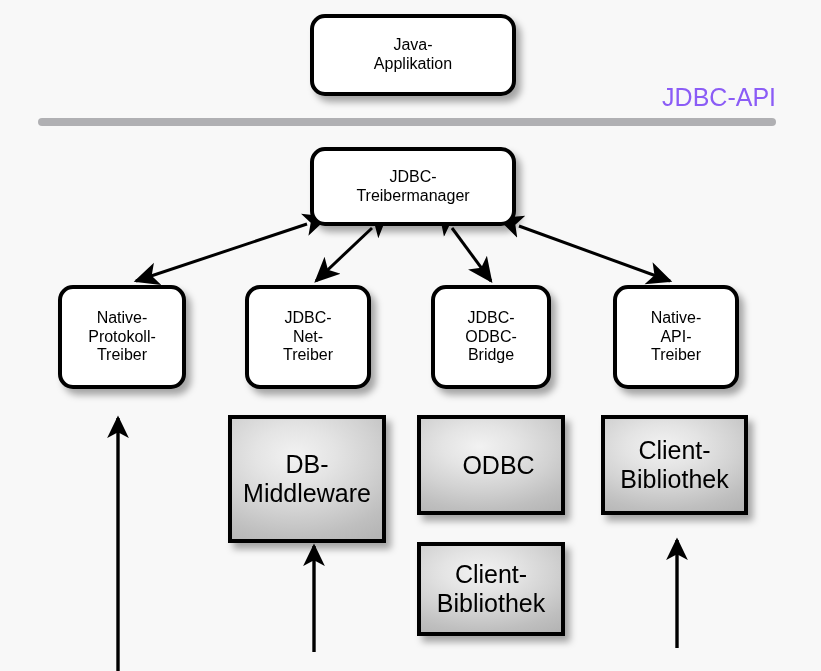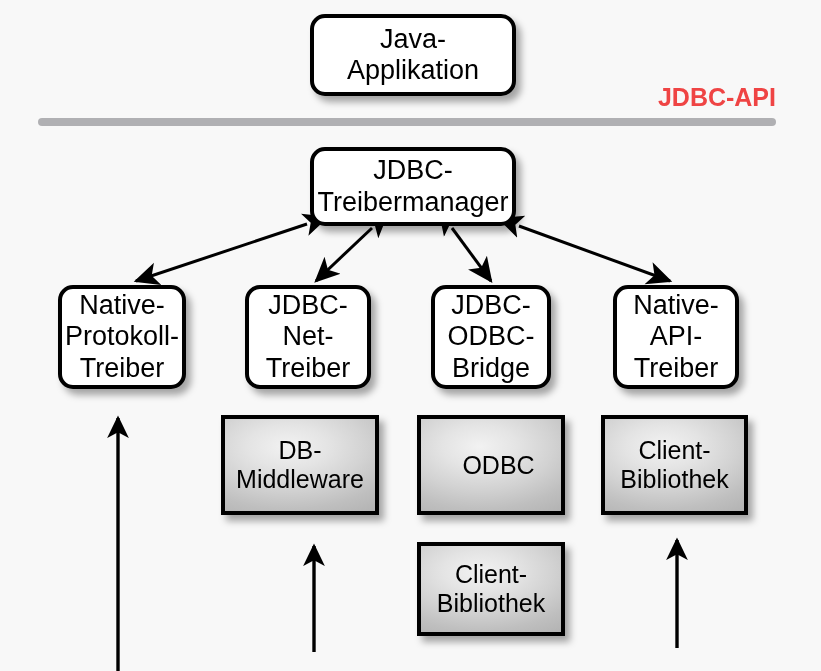--- a/index.html
+++ b/index.html
@@ -46,21 +46,21 @@
     line-height: 1.16;
     white-space: pre-line;
   }
 
   
   .node.rounded {
     background: #ffffff;
     border: 4px solid #000000;
     border-radius: 15px;
     box-shadow: 5px 6px 7px rgba(0,0,0,0.34);
-    font-size: 27px;
+    font-size: 16px;
   }
 
   
   .node.grayblock {
     border: 4px solid #000000;
     border-radius: 0;
     box-shadow: 5px 6px 7px rgba(0,0,0,0.34);
     font-size: 25px;
     background:
       radial-gradient(ellipse 95% 85% at 42% 30%,
@@ -82,34 +82,33 @@
     border-radius: 4px;
   }
 
   #api-label {
     position: absolute;
     left: 620px;
     top: 83px;
     width: 156px;
     text-align: right;
     font-size: 25px;
-    color: #ef4444;
-    font-weight: bold;
+    color: #8b5cf6;
   }
 
   
   #node-java-applikation   { left: 310px; top: 14px;  width: 206px; height: 82px; }
   #node-treibermanager     { left: 310px; top: 147px; width: 206px; height: 79px; }
 
   #node-native-protokoll   { left: 58px;  top: 285px; width: 128px; height: 104px; }
   #node-jdbc-net           { left: 245px; top: 285px; width: 126px; height: 104px; }
   #node-jdbc-odbc-bridge   { left: 431px; top: 285px; width: 120px; height: 104px; }
   #node-native-api         { left: 613px; top: 285px; width: 126px; height: 104px; }
 
-  #node-db-middleware      { left: 221px; top: 415px; width: 158px; height: 100px; }
+  #node-db-middleware      { left: 228px; top: 415px; width: 158px; height: 128px; }
   #node-odbc               { left: 417px; top: 415px; width: 148px; height: 100px; padding-left: 15px; }
   #node-client-lib-right   { left: 601px; top: 415px; width: 147px; height: 100px; }
   #node-client-lib-mid     { left: 417px; top: 542px; width: 148px; height: 94px; }
 
   .node-label { display: block; }
 </style>
 </head>
 <body>
 
 <div id="diagram-canvas">

